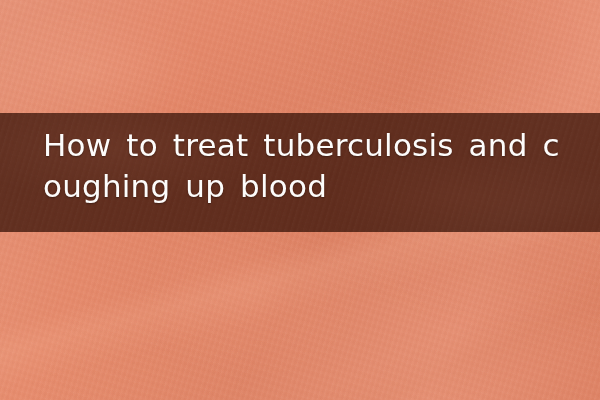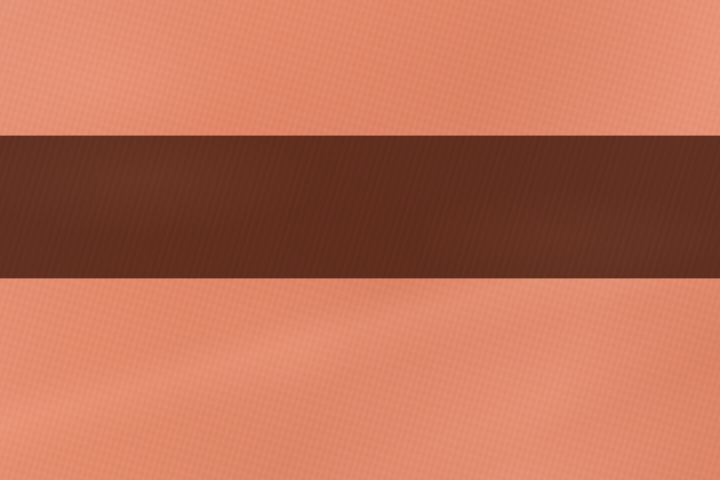--- a/index.html
+++ b/index.html
@@ -104,15 +104,16 @@
 
 <div id="card">
 
   <div class="bg-base"></div>
   <div class="bg-mottle"></div>
   <div class="bg-grain"></div>
   <div class="bg-streak"></div>
 
   <div id="title-band">
     <div class="band-texture"></div>
+    <h1 id="title-text">How to treat tuberculosis and coughing up blood</h1>
   </div>
 
 </div>
 
 </body></html>

